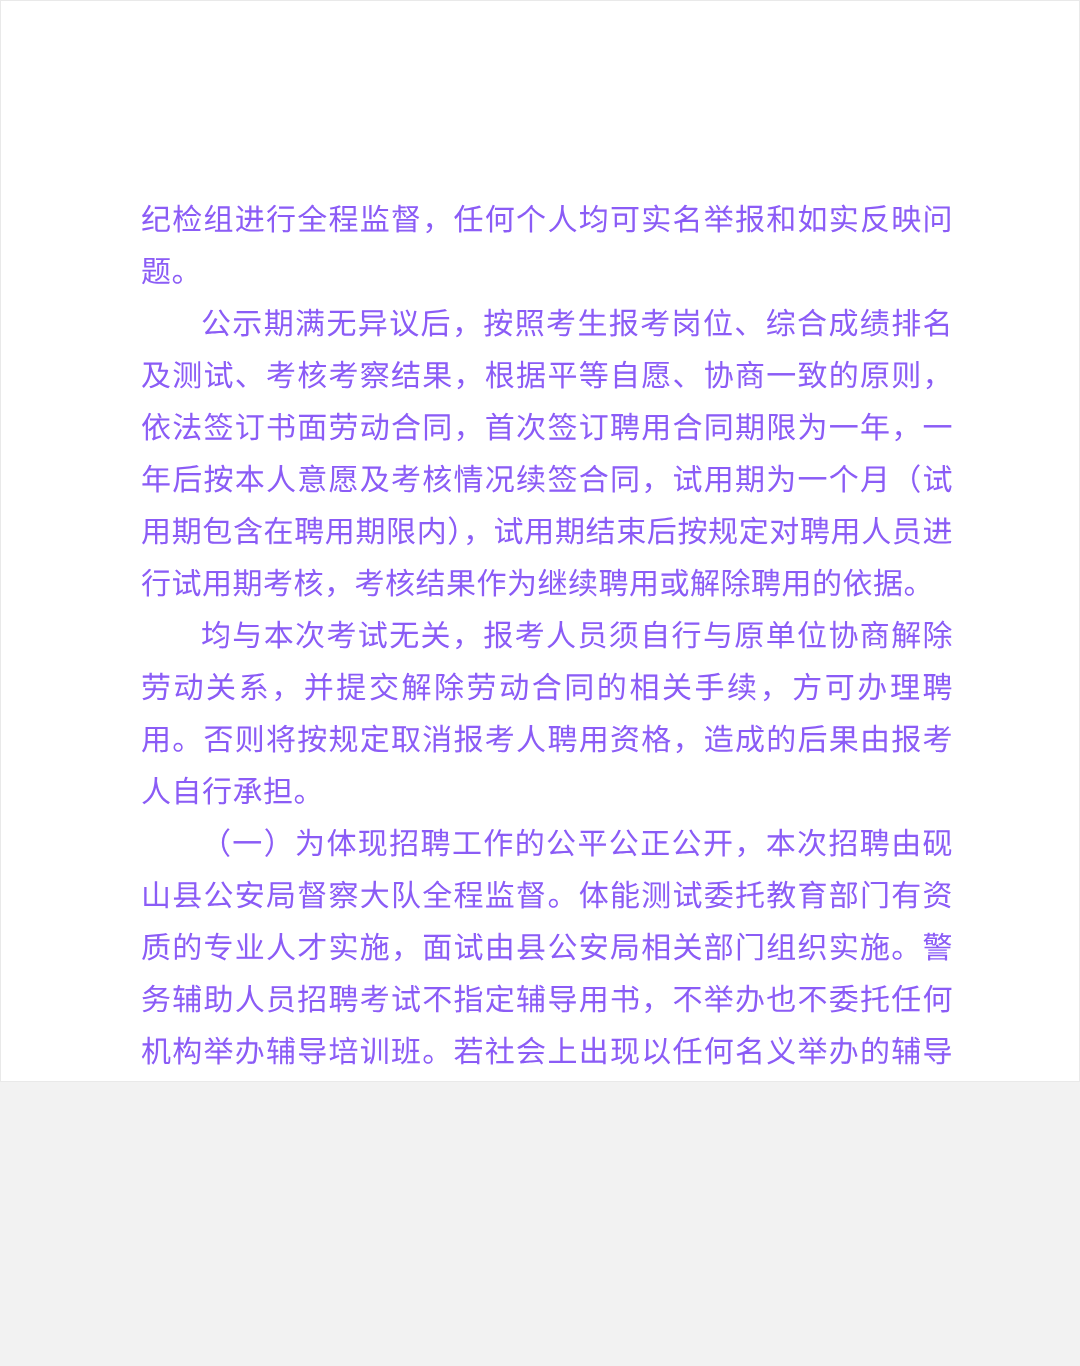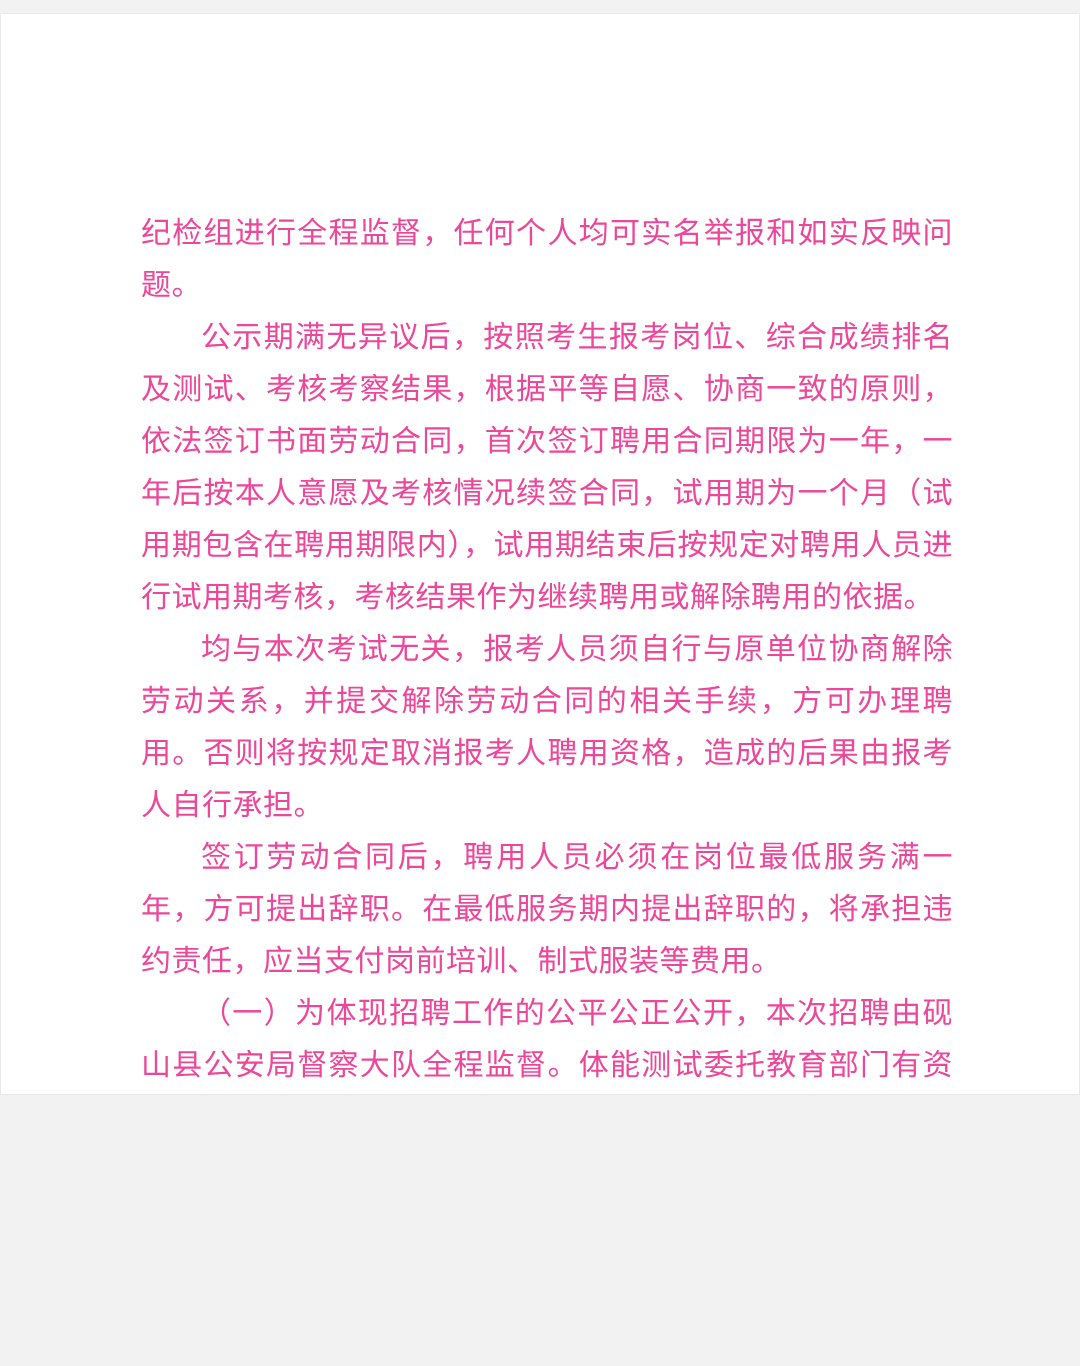--- a/index.html
+++ b/index.html
@@ -4,27 +4,27 @@
 <style>
   html, body {
     margin: 0;
     padding: 0;
     background: #f2f2f2;
   }
   .page {
     position: relative;
     width: 1080px;
     height: 1082px;
-    margin: 13px auto;
+    margin: 0 auto;
     background: #ffffff;
     box-sizing: border-box;
     border: 1px solid #e9e9e9;
     overflow: hidden;
     font-family: "Liberation Sans", sans-serif;
-    color: #ec4899;
+    color: #8b5cf6;
   }
   .doc-body {
     position: absolute;
     top: 193px;
     left: 140px;
     width: 812px;
     font-size: 30px;
     line-height: 52px;
     letter-spacing: 0.5px;
   }
@@ -51,19 +51,18 @@
 <div class="page">
   <div class="doc-body">
 
     <p class="block">纪检组进行全程监督，任何个人均可实名举报和如实反映问题。</p>
 
 
     <p class="block indent">公示期满无异议后，按照考生报考岗位、综合成绩排名及测试、考核考察结果，根据平等自愿、协商一致的原则，依法签订书面劳动合同，首次签订聘用合同期限为一年，一年后按本人意愿及考核情况续签合同，试用期为一个月（试用期包含在聘用期限内），试用期结束后按规定对聘用人员进行试用期考核，考核结果作为继续聘用或解除聘用的依据。</p>
 
     <p class="block indent">均与本次考试无关，报考人员须自行与原单位协商解除劳动关系，并提交解除劳动合同的相关手续，方可办理聘用。否则将按规定取消报考人聘用资格，造成的后果由报考人自行承担。</p>
 
-    <p class="block indent">签订劳动合同后，聘用人员必须在岗位最低服务满一年，方可提出辞职。在最低服务期内提出辞职的，将承担违约责任，应当支付岗前培训、制式服装等费用。</p>
 
 
     <p class="block indent">（一）为体现招聘工作的公平公正公开，本次招聘由砚山县公安局督察大队全程监督。体能测试委托教育部门有资质的专业人才实施，面试由县公安局相关部门组织实施。警务辅助人员招聘考试不指定辅导用书，不举办也不委托任何机构举办辅导培训班。若社会上出现以任何名义举办的辅导班、辅导网站或发行的出版物等，均与本次考试无关，敬请广大报考人员提高警惕。</p>
 
   </div>
 </div>
 
 </body></html>

